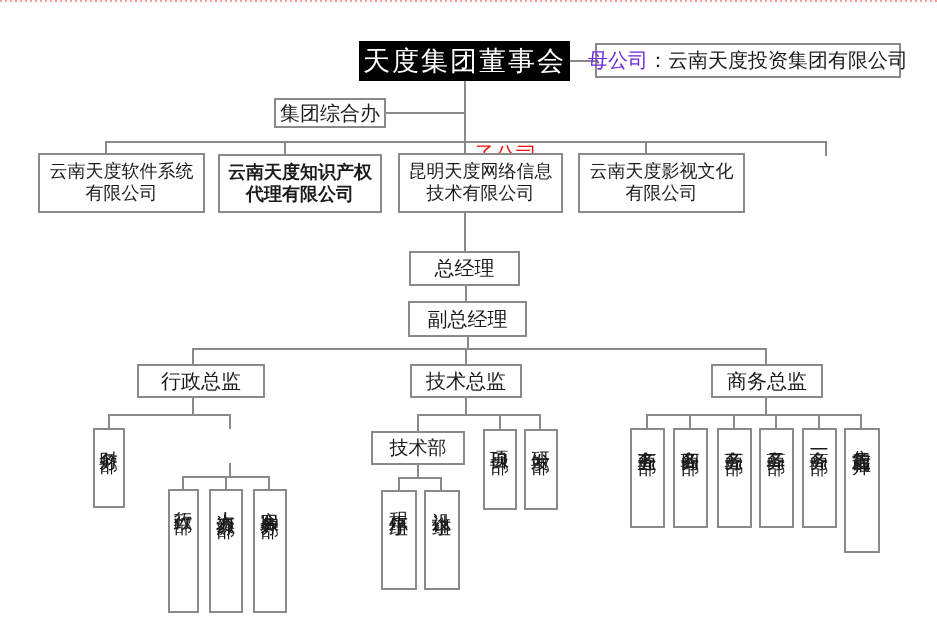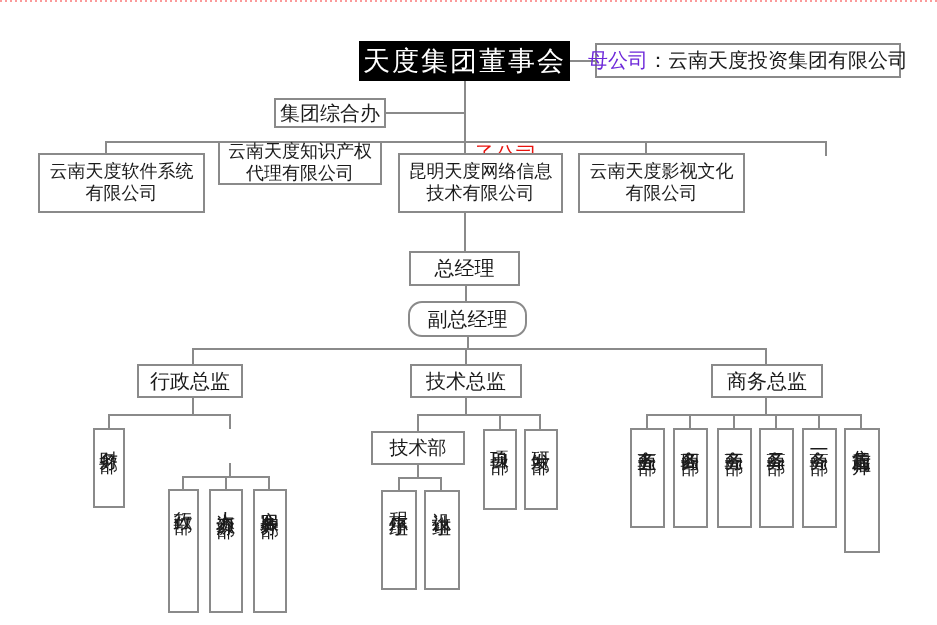--- a/index.html
+++ b/index.html
@@ -95,31 +95,31 @@
         <span>：云南天度投资集团有限公司</span>
     </span>
   </div>
 
   <div class="node lbl-lg" style="left:274px;top:98px;width:112px;height:30px;">集团综合办</div>
 
   <div id="sub-label">子公司</div>
 
   <div class="node lbl-sub" style="left:23px;top:153px;width:167px;height:60px;">云南天度软件系统
 有限公司</div>
-  <div class="node lbl-sub" style="left:203px;top:141px;width:164px;height:44px;">云南天度知识产权
+  <div class="node lbl-sub" style="left:203px;top:154px;width:164px;height:59px;font-weight:bold;">云南天度知识产权
 代理有限公司</div>
   <div class="node lbl-sub" style="left:383px;top:153px;width:165px;height:60px;">昆明天度网络信息
 技术有限公司</div>
   <div class="node lbl-sub" style="left:563px;top:153px;width:167px;height:60px;">云南天度影视文化
 有限公司</div>
 
   <div class="node lbl-lg" style="left:409px;top:251px;width:111px;height:35px;">总经理</div>
-  <div class="node lbl-lg" style="left:408px;top:301px;width:119px;height:36px;border-radius:14px;">副总经理</div>
+  <div class="node lbl-lg" style="left:408px;top:301px;width:119px;height:36px;">副总经理</div>
 
-  <div class="node lbl-lg" style="left:137px;top:364px;width:106px;height:34px;">行政总监</div>
+  <div class="node lbl-lg" style="left:137px;top:364px;width:128px;height:34px;">行政总监</div>
   <div class="node lbl-lg" style="left:410px;top:364px;width:112px;height:34px;">技术总监</div>
   <div class="node lbl-lg" style="left:711px;top:364px;width:112px;height:34px;">商务总监</div>
 
   <div class="node vbox" style="left:93px;top:428px;width:32px;height:80px;">
     <span>财务部</span>
   </div>
   <div class="node vbox" style="left:168px;top:489px;width:31px;height:124px;">
     <span>行政部</span>
   </div>
   <div class="node vbox" style="left:209px;top:489px;width:34px;height:124px;">

